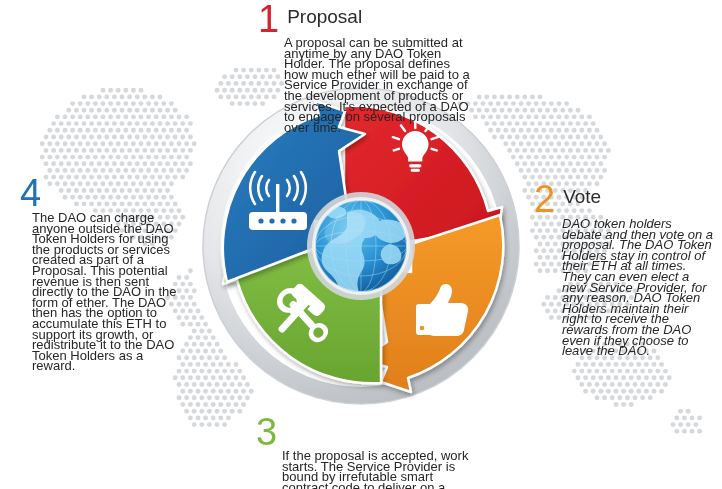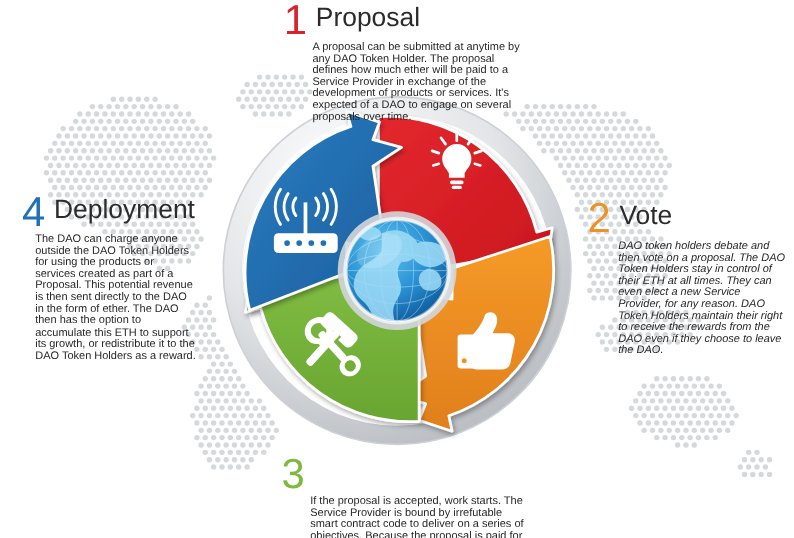--- a/index.html
+++ b/index.html
@@ -16,25 +16,25 @@
 
   
   .block { position: absolute; }
   .head-row { display: flex; align-items: flex-start; }
   .num {
     font-size: 38px; line-height: 34px; font-weight: 400;
     font-family: "Liberation Sans", sans-serif;
     letter-spacing: -1px;
   }
   .title {
-    font-size: 24px; line-height: 22px; color: #2b2b2b; font-weight: 400;
+    font-size: 19px; line-height: 22px; color: #2b2b2b; font-weight: 400;
     padding-left: 9px; position: relative; top: 4px; white-space: nowrap;
   }
   .body {
-    font-size: 10px; line-height: 10.6px; color: #262626;
+    font-size: 13px; line-height: 10.6px; color: #262626;
     text-align: left;
   }
 
   
   #block-proposal { left: 258px; top: 2px; width: 215px; }
   #block-proposal .num { color: #d8232a; }
   #block-proposal .body { margin-left: 26px; margin-top: 2px; width: 190px; }
 
   
   #block-vote { left: 534px; top: 182px; width: 184px; }
@@ -1326,18 +1326,17 @@
   <div class="block" id="block-development">
     <div class="head-row">
       <span class="num">3</span>
     </div>
     <p class="body">If the proposal is accepted, work starts. The Service Provider is bound by irrefutable smart contract code to deliver on a series of objectives. Because the proposal is paid for in predefined installments instead of a lump sum, the Service Provider and the DAO's enjoy a mutualistic relationship.</p>
   </div>
 
   <div class="block" id="block-deployment">
     <div class="head-row">
       <span class="num">4</span>
-      <span class="title">Deployment</span>
     </div>
     <p class="body">The DAO can charge anyone outside the DAO Token Holders for using the products or services created as part of a Proposal. This potential revenue is then sent directly to the DAO in the form of ether. The DAO then has the option to accumulate this ETH to support its growth, or redistribute it to the DAO Token Holders as a reward.</p>
   </div>
 
 </div>
 
 </body></html>

